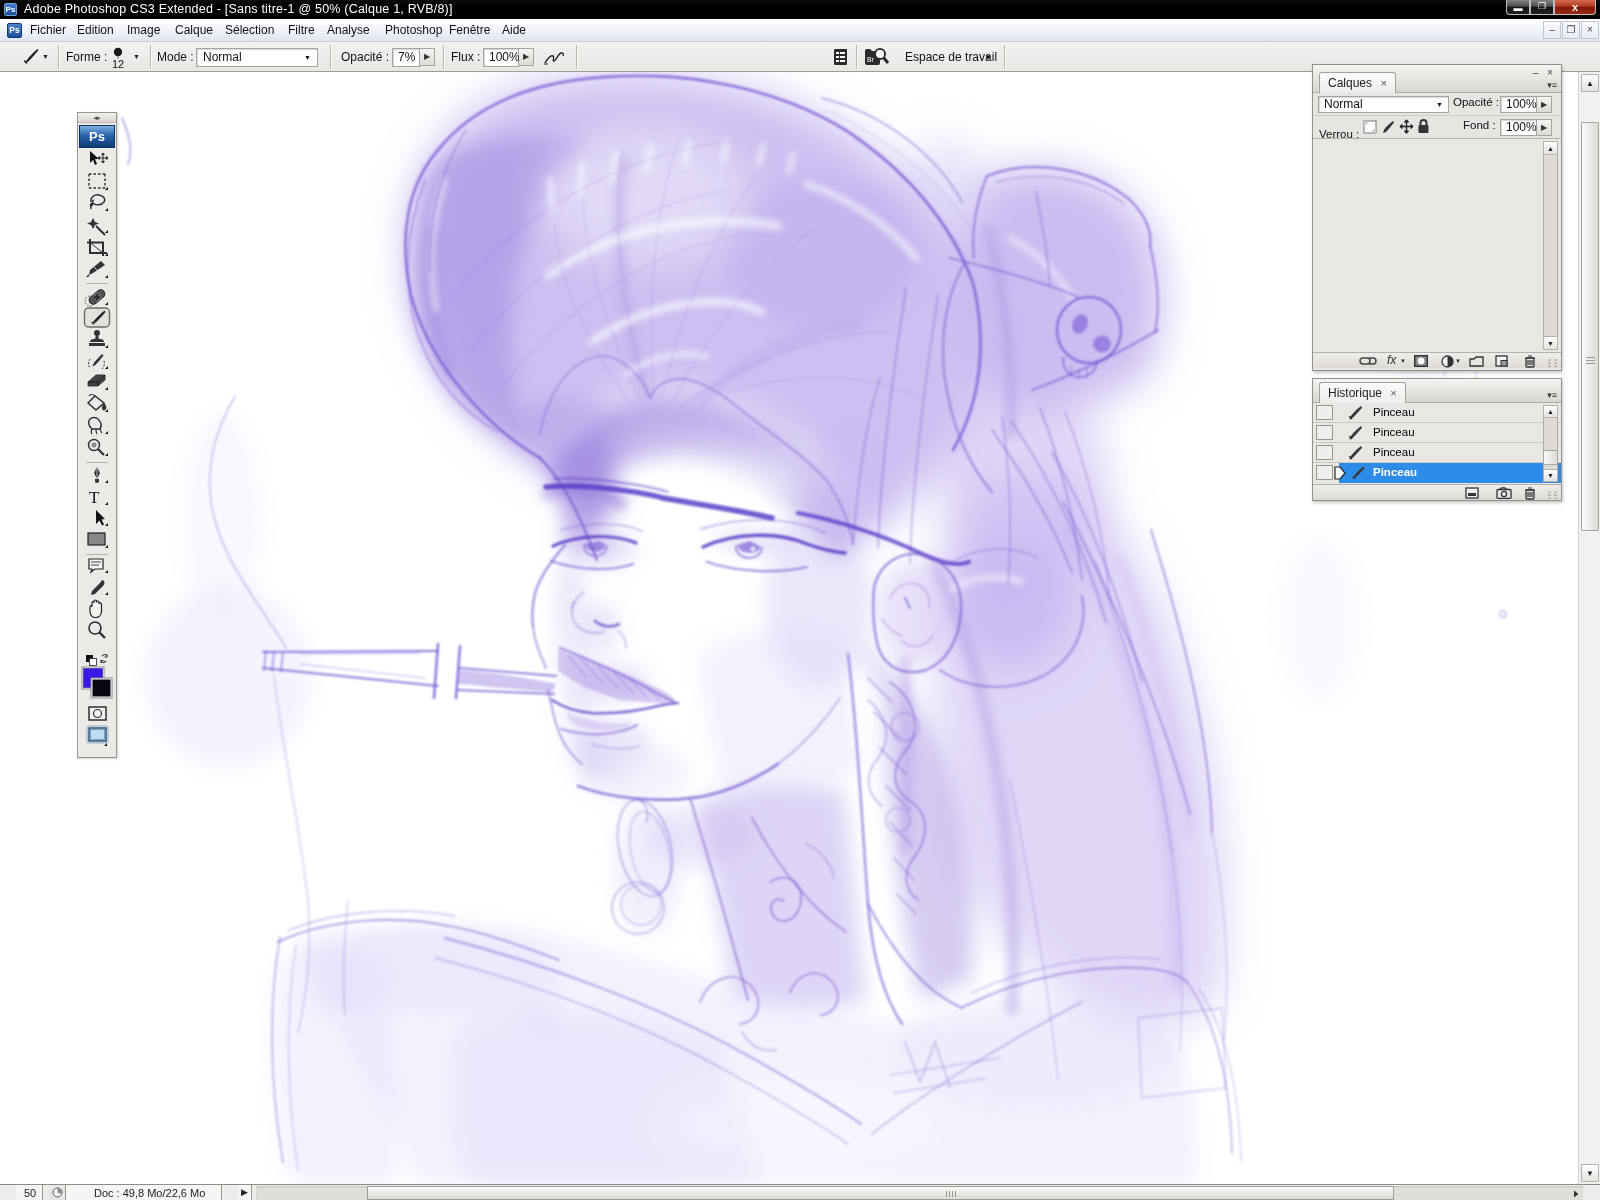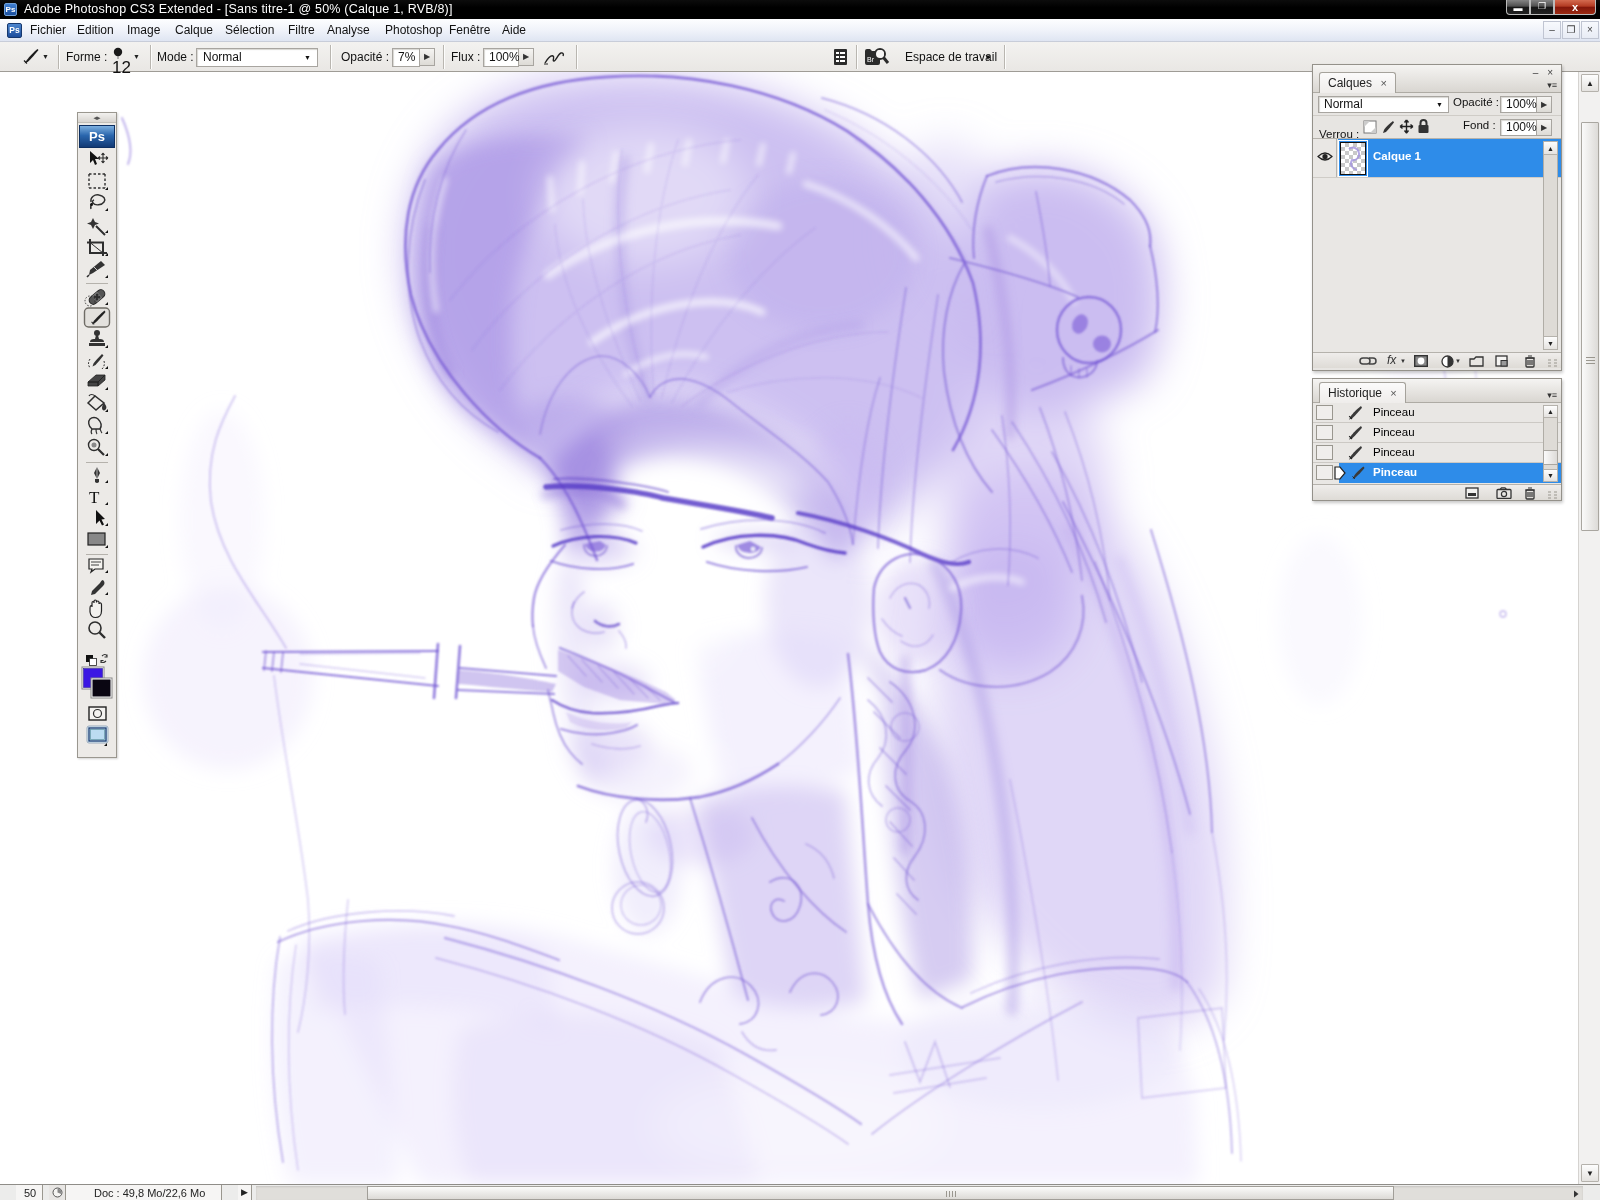--- a/index.html
+++ b/index.html
@@ -397,21 +397,21 @@
         <path d="M16.5,2 C13.5,4.5 8,10 6,12.8 L3.5,16.5 L7.5,14.2 C10,12 15,6.2 17.5,3 Z" fill="#1c1c1c"></path>
         <path d="M3,13.5 L6,16.5" stroke="#1c1c1c" stroke-width="1.3" fill="none"></path>
       </svg>
     <span style="position:absolute;left:42px;top:11px;font-size:7px;color:#222">▼</span>
     <div class="osep" style="left:58px"></div>
     <span class="lab" style="left:66px">Forme :</span>
     <svg class="icn" style="left:111px;top:5px" width="14" height="12" viewBox="0 0 14 12">
         <circle cx="7" cy="5" r="4.2" fill="#1a1a1a"></circle>
         <path d="M7,9 L7,12" stroke="#777" stroke-width="1"></path>
       </svg>
-    <span style="position:absolute;left:112px;top:16px;font-size:17px">12</span>
+    <span style="position:absolute;left:112px;top:16px;font-size:11px">12</span>
     <span style="position:absolute;left:133px;top:11px;font-size:7px;color:#222">▼</span>
     <div class="osep" style="left:150px"></div>
     <span class="lab" style="left:157px">Mode :</span>
     <div class="obox" style="left:196px;top:6px;width:122px;height:19px;">
         <span style="position:absolute;left:6px;top:1px">Normal</span>
         <span style="position:absolute;right:6px;top:5px;font-size:7px">▼</span>
       </div>
     <div class="osep" style="left:330px"></div>
     <span class="lab" style="left:341px">Opacité :</span>
     <div class="obox" style="left:392px;top:6px;width:28px;height:19px;">
@@ -608,35 +608,20 @@
           <rect x="1.5" y="6" width="10" height="8" rx="1" fill="#333"></rect>
           <path d="M3.5,6 L3.5,4 A3,3 0 0 1 9.5,4 L9.5,6" stroke="#333" stroke-width="2" fill="none"></path>
         </svg>
       <span style="position:absolute;left:150px;top:3px">Fond :</span>
       <div class="obox" style="left:187px;top:3px;width:37px;height:17px;">
           <span style="position:absolute;left:5px;top:0px">100%</span>
         </div>
       <div class="spin" style="left:224px;top:3px;height:17px;line-height:15px">▶</div>
     </div>
     <div style="position:relative;height:213px;background:#e9e7e4">
-      <div class="lrow">
-        <div style="position:absolute;left:25px;top:0;right:0;height:100%;background:#2e8ce9"></div>
-        <div class="eyebox">
-            <svg style="position:absolute;left:4px;top:12px" width="16" height="11" viewBox="0 0 16 11">
-              <path d="M1,5.5 Q8,-1.5 15,5.5 Q8,12.5 1,5.5 Z" fill="none" stroke="#222" stroke-width="1.2"></path>
-              <circle cx="8" cy="5.5" r="2.6" fill="#222"></circle>
-            </svg>
-          </div>
-        <div class="thumb" style="background:conic-gradient(#c9c9c9 25%,#fff 25% 50%,#c9c9c9 50% 75%,#fff 75%) 0 0/8px 8px;outline:1px solid #fff;outline-offset:1px">
-            <svg width="24" height="31" viewBox="0 0 24 31">
-              <path d="M8,6 C12,3 17,5 18,10 C19,14 15,18 11,17 C8,22 12,26 16,27" stroke="#a292e0" stroke-width="2" fill="none" opacity="0.8"></path>
-            </svg>
-          </div>
-        <span style="position:absolute;left:60px;top:11px;color:#fff;font-weight:bold">Calque 1</span>
-      </div>
       <div class="pscroll" style="top:2px;height:209px;right:3px">
         <div class="sarrow" style="left:-1px;top:-1px;width:15px;height:14px;line-height:13px;font-size:7px">▲</div>
         <div class="sarrow" style="left:-1px;bottom:-1px;width:15px;height:14px;line-height:13px;font-size:7px">▼</div>
       </div>
     </div>
     <div style="position:relative;height:16px;border-top:1px solid #b5b2ac;background:linear-gradient(#efedeb,#dedbd6)">
       <svg class="icn" style="left:45px;top:3px" width="20" height="10" viewBox="0 0 20 10">
           <path d="M5,2 L9,2 A3,3 0 0 1 9,8 L5,8 A3,3 0 0 1 5,2 M11,2 L15,2 A3,3 0 0 1 15,8 L11,8 A3,3 0 0 1 11,8" stroke="#444" stroke-width="1.5" fill="none"></path>
         </svg>
       <span style="position:absolute;left:74px;top:0px;font-size:12px;font-style:italic;font-weight:normal;color:#333">fx</span>

